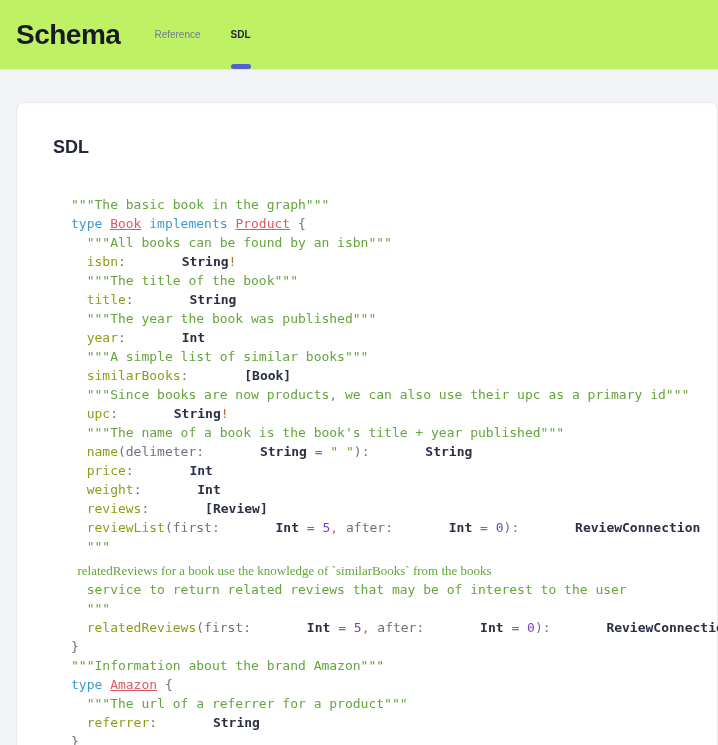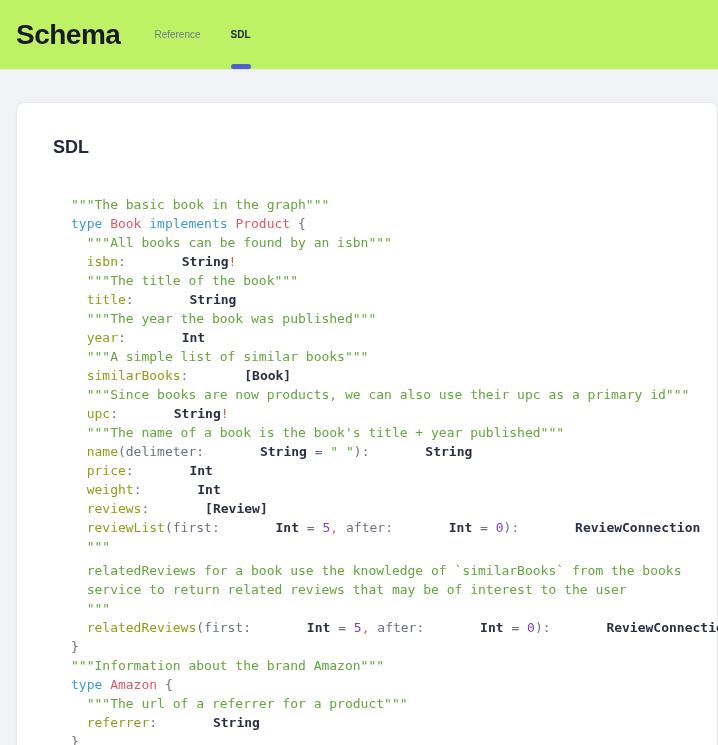--- a/index.html
+++ b/index.html
@@ -74,25 +74,25 @@
   }
   
   .code {
     margin: 37px 0 0 18px;
     font-family: "DejaVu Sans Mono", monospace;
     font-size: 13px;
     line-height: 19px;
     color: #6b7280;
   }
   .code .line { height: 19px; white-space: pre; }
-  .code .line.gap { margin-top: 5px; }
+  .code .line.gap { margin-top: 5px; font-family: Liberation Serif, serif; }
   .tok-desc  { color: var(--description, #64a53c); }
   .tok-str   { color: var(--string, #64a53c); }
   .tok-kw    { color: var(--keyword, #3d9ad0); }
-  .tok-cls   { color: var(--type-name, #de5968); }
+  .tok-cls   { color: var(--type-name, #de5968); text-decoration: underline; }
   .tok-comma { color: var(--type-name, #de5968); }
   .tok-field { color: var(--field, #919b19); }
   .tok-type  { color: var(--scalar, #2a2f45); font-weight: bold; margin-left: 48px; }
   .tok-punc  { color: var(--punctuation, #6b7280); }
   .tok-arg   { color: var(--punctuation, #6b7280); }
   .tok-num   { color: var(--number, #7c3fbf); }
   .tok-bang  { color: var(--bang, #c1692e); }
   .tok-pl    { color: #6b7280; }
 </style>
 </head>

